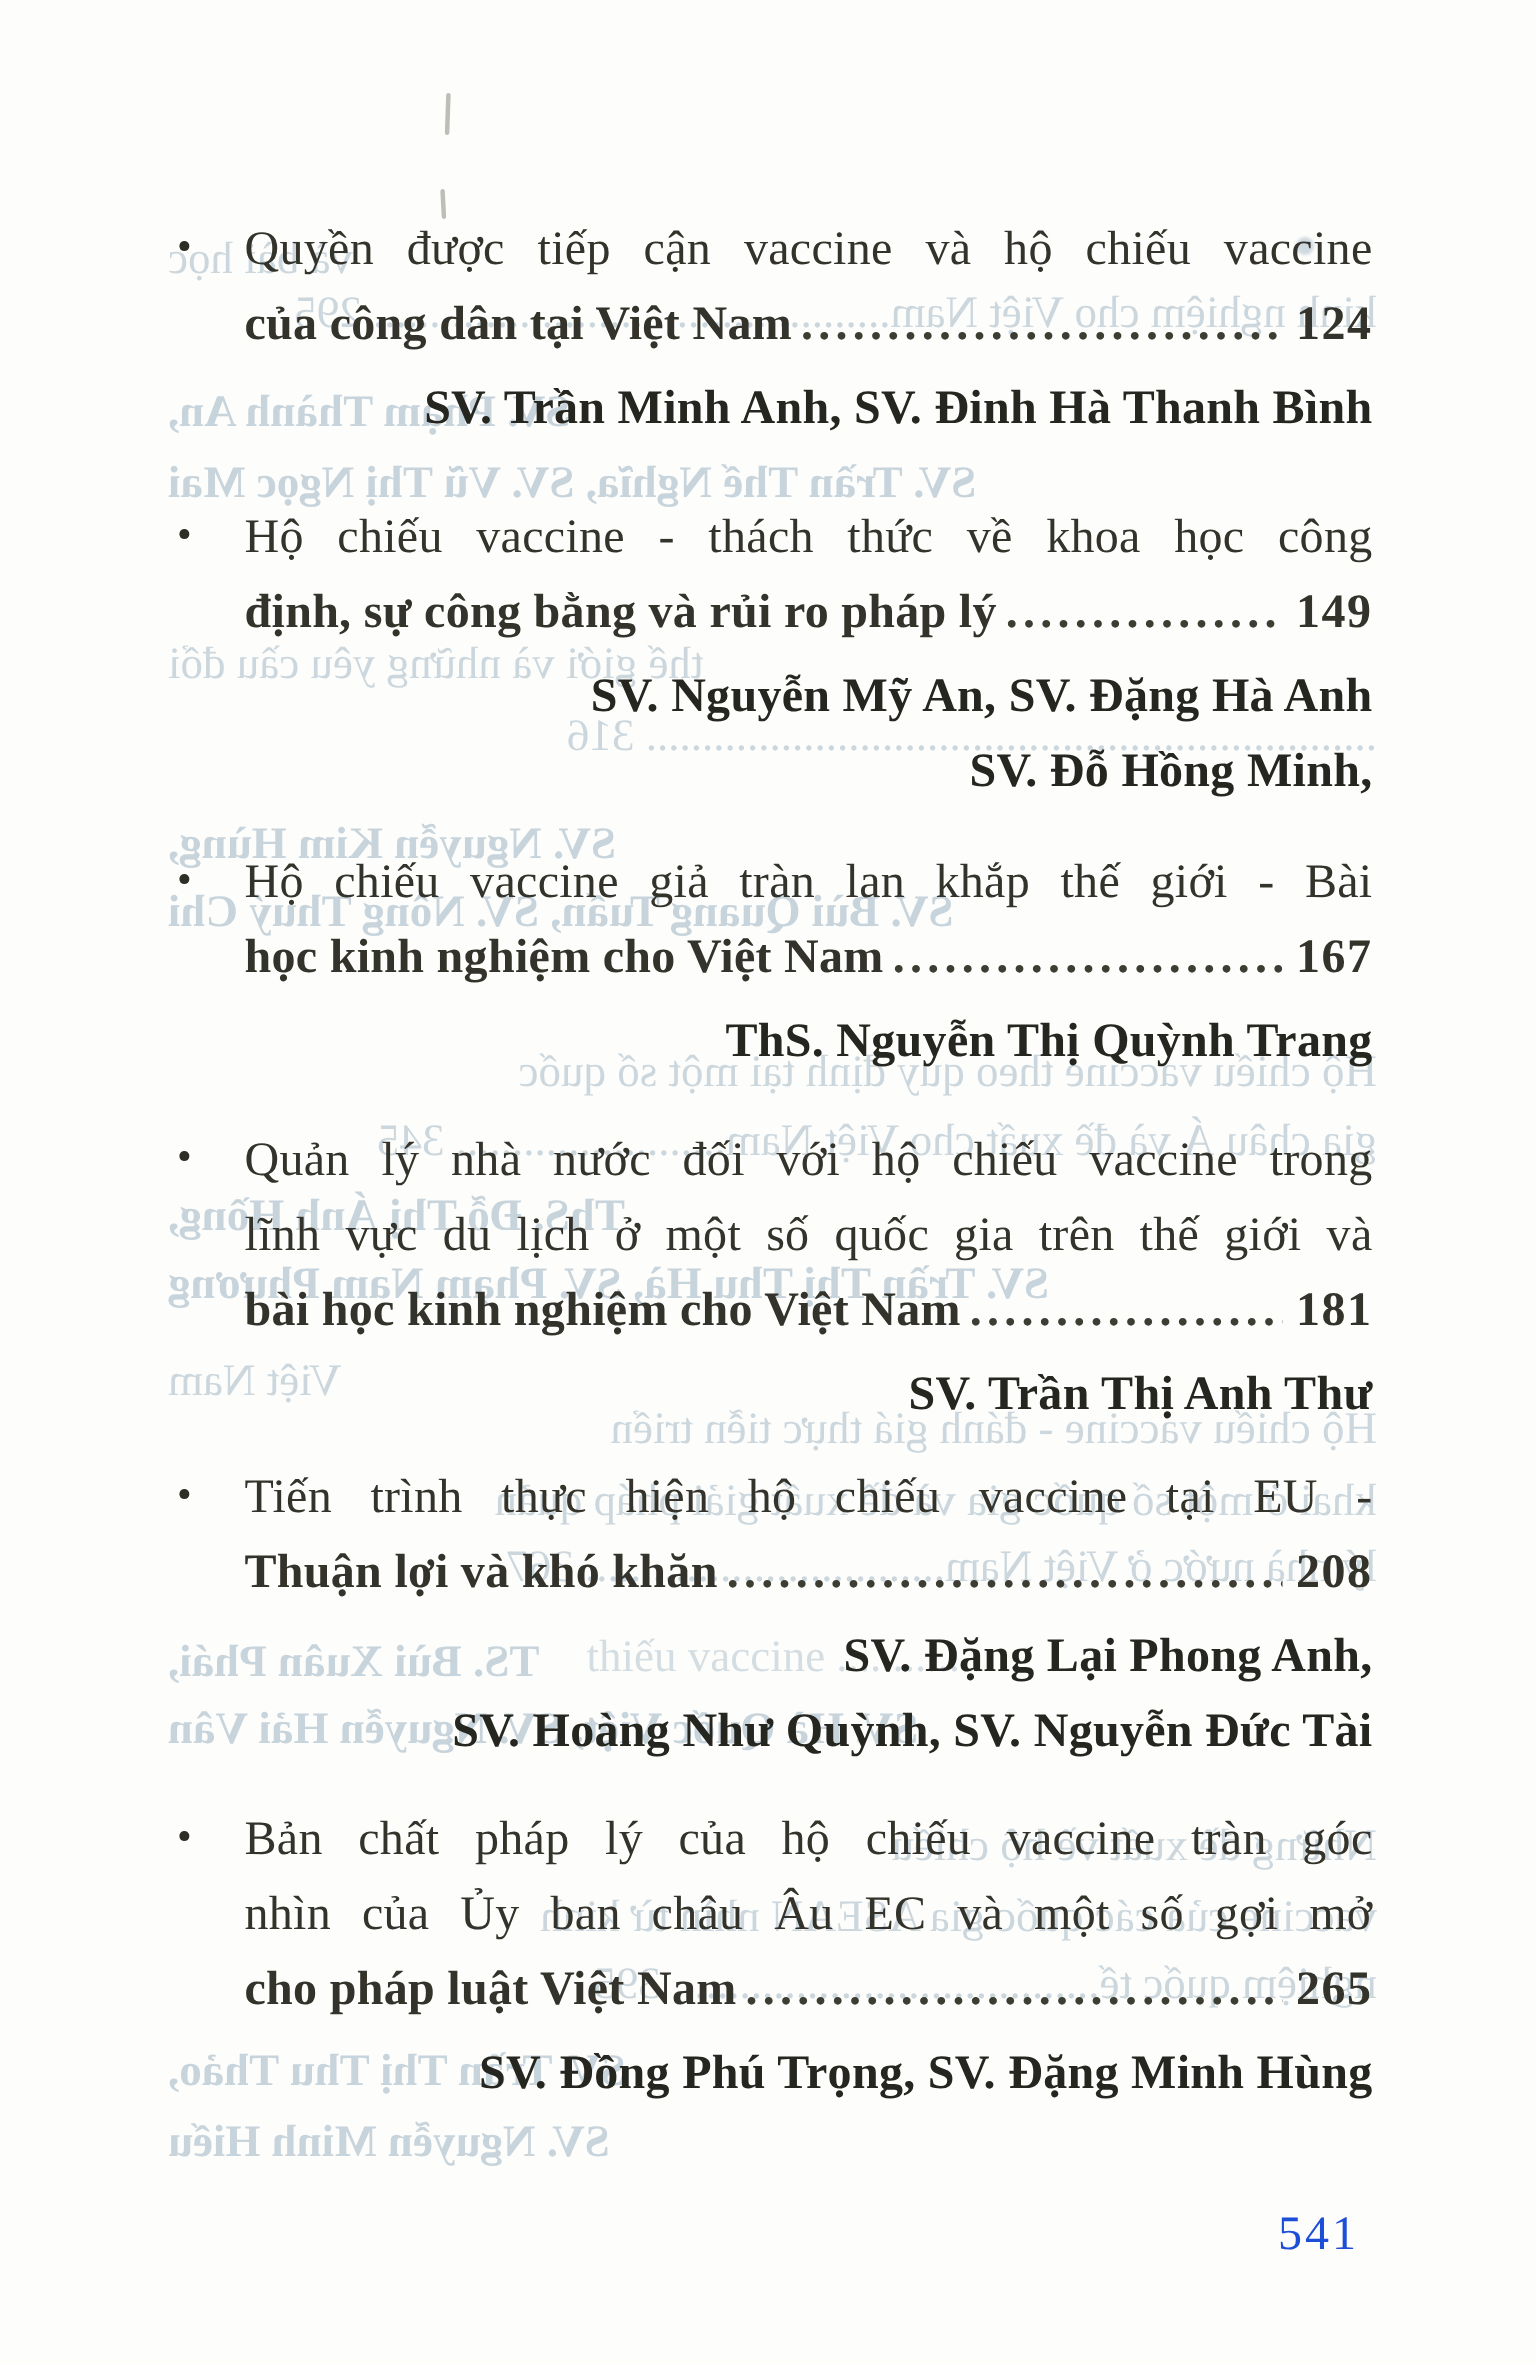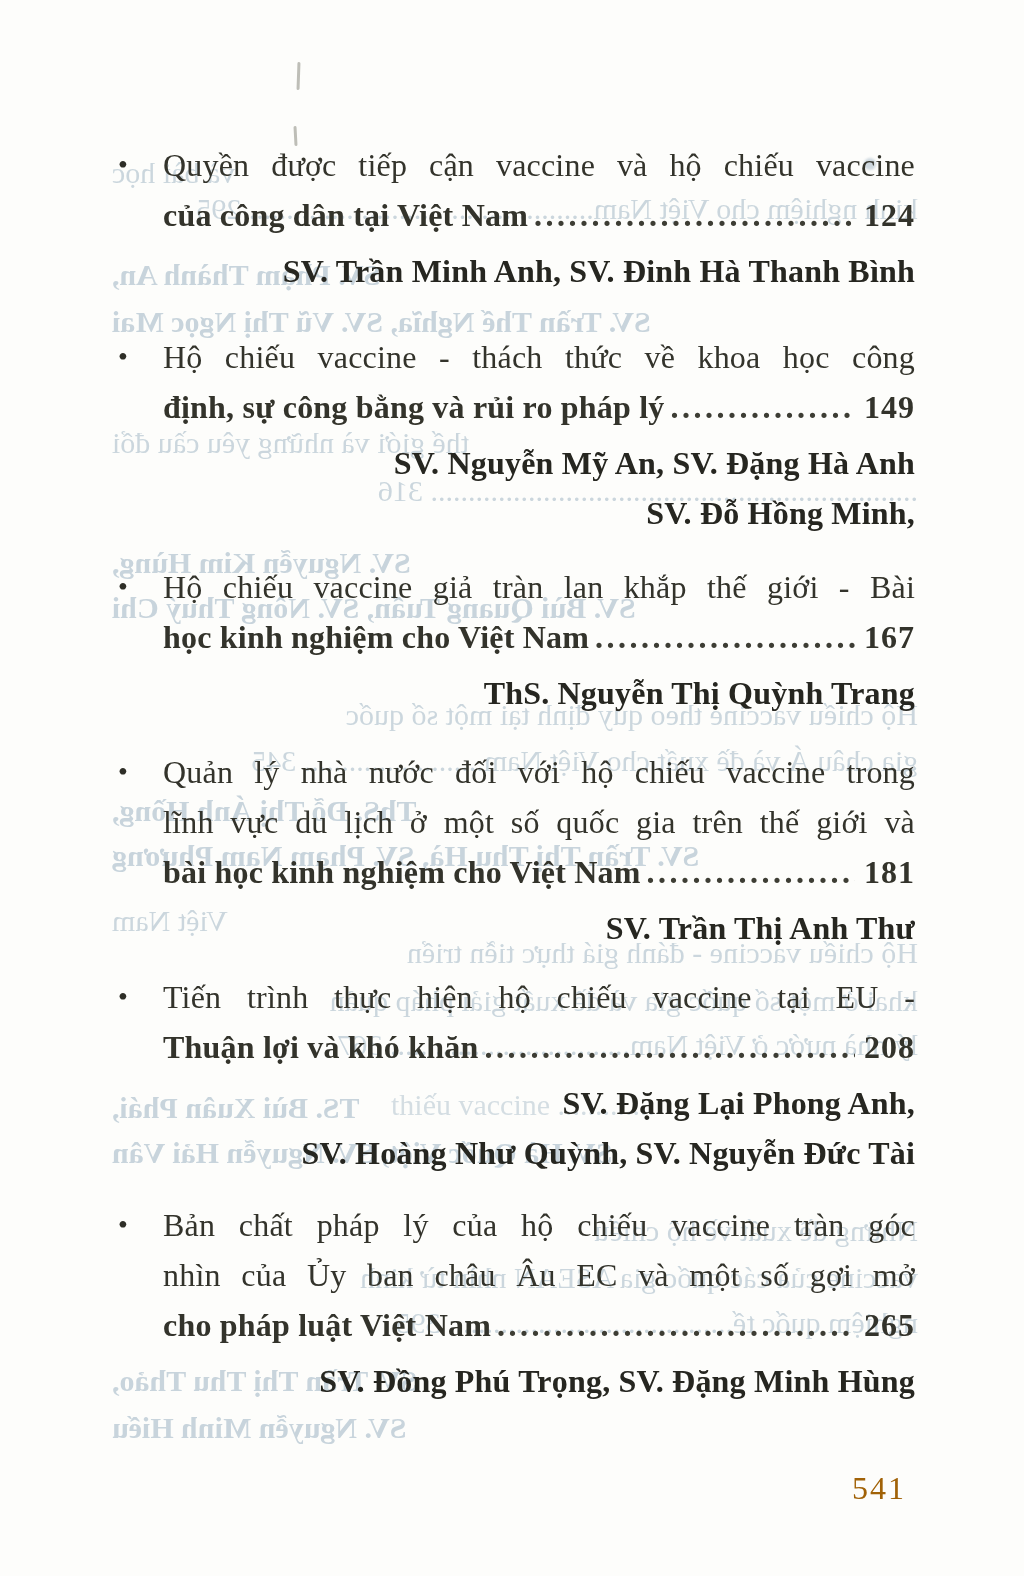--- a/index.html
+++ b/index.html
@@ -38,21 +38,21 @@
   .pg{ white-space:nowrap; letter-spacing:1px; }
   .authors{
     font-weight:700;text-align:right;
     margin-left:-95px;color:#262620;
     letter-spacing:.2px;
   }
   .leaderline + .authors{ margin-top:6px; }
   
   .pagenum{
     position:absolute;top:1470px;left:852px;
-    font-size:32px;letter-spacing:2px;color:#a16207;
+    font-size:32px;letter-spacing:2px;color:#1d4ed8;
   }
   
   .bleed-layer{
     position:absolute;left:112px;top:0;width:806px;height:1576px;
     pointer-events:none;
   }
   .bleed{
     position:absolute;left:0;width:100%;
     font-size:30px;line-height:46px;
     color:#a3b8c6;opacity:.55;

